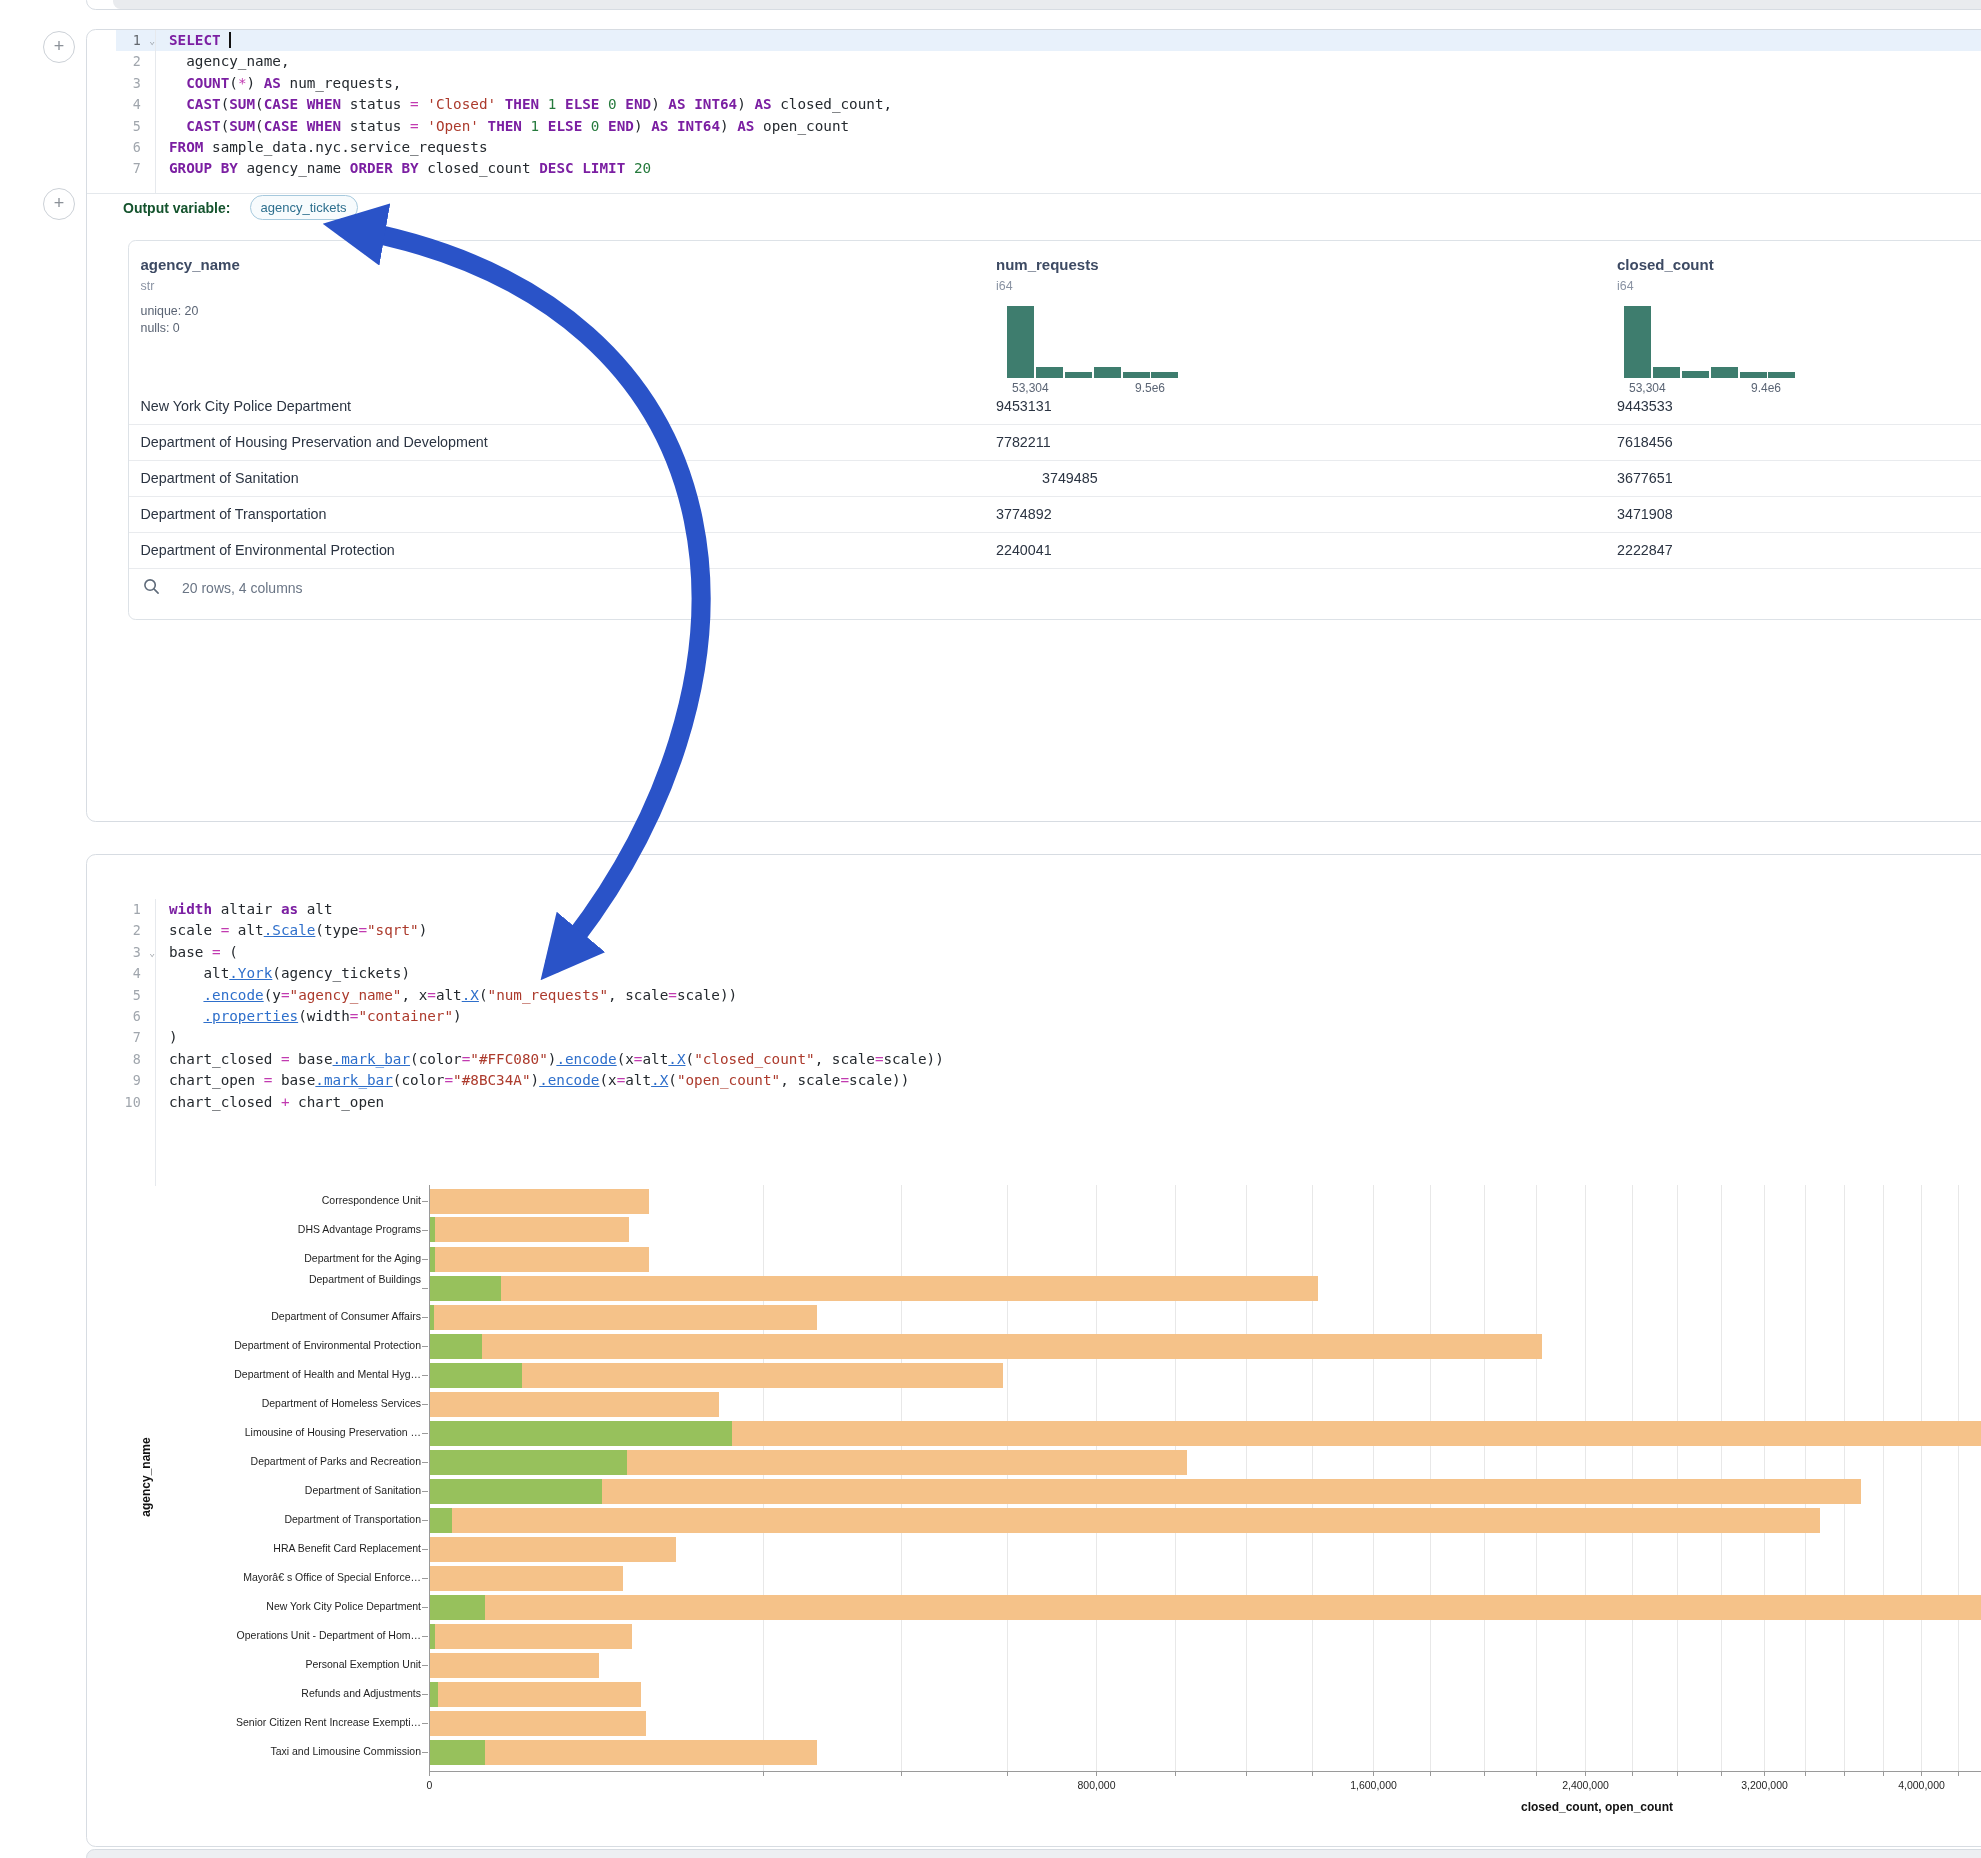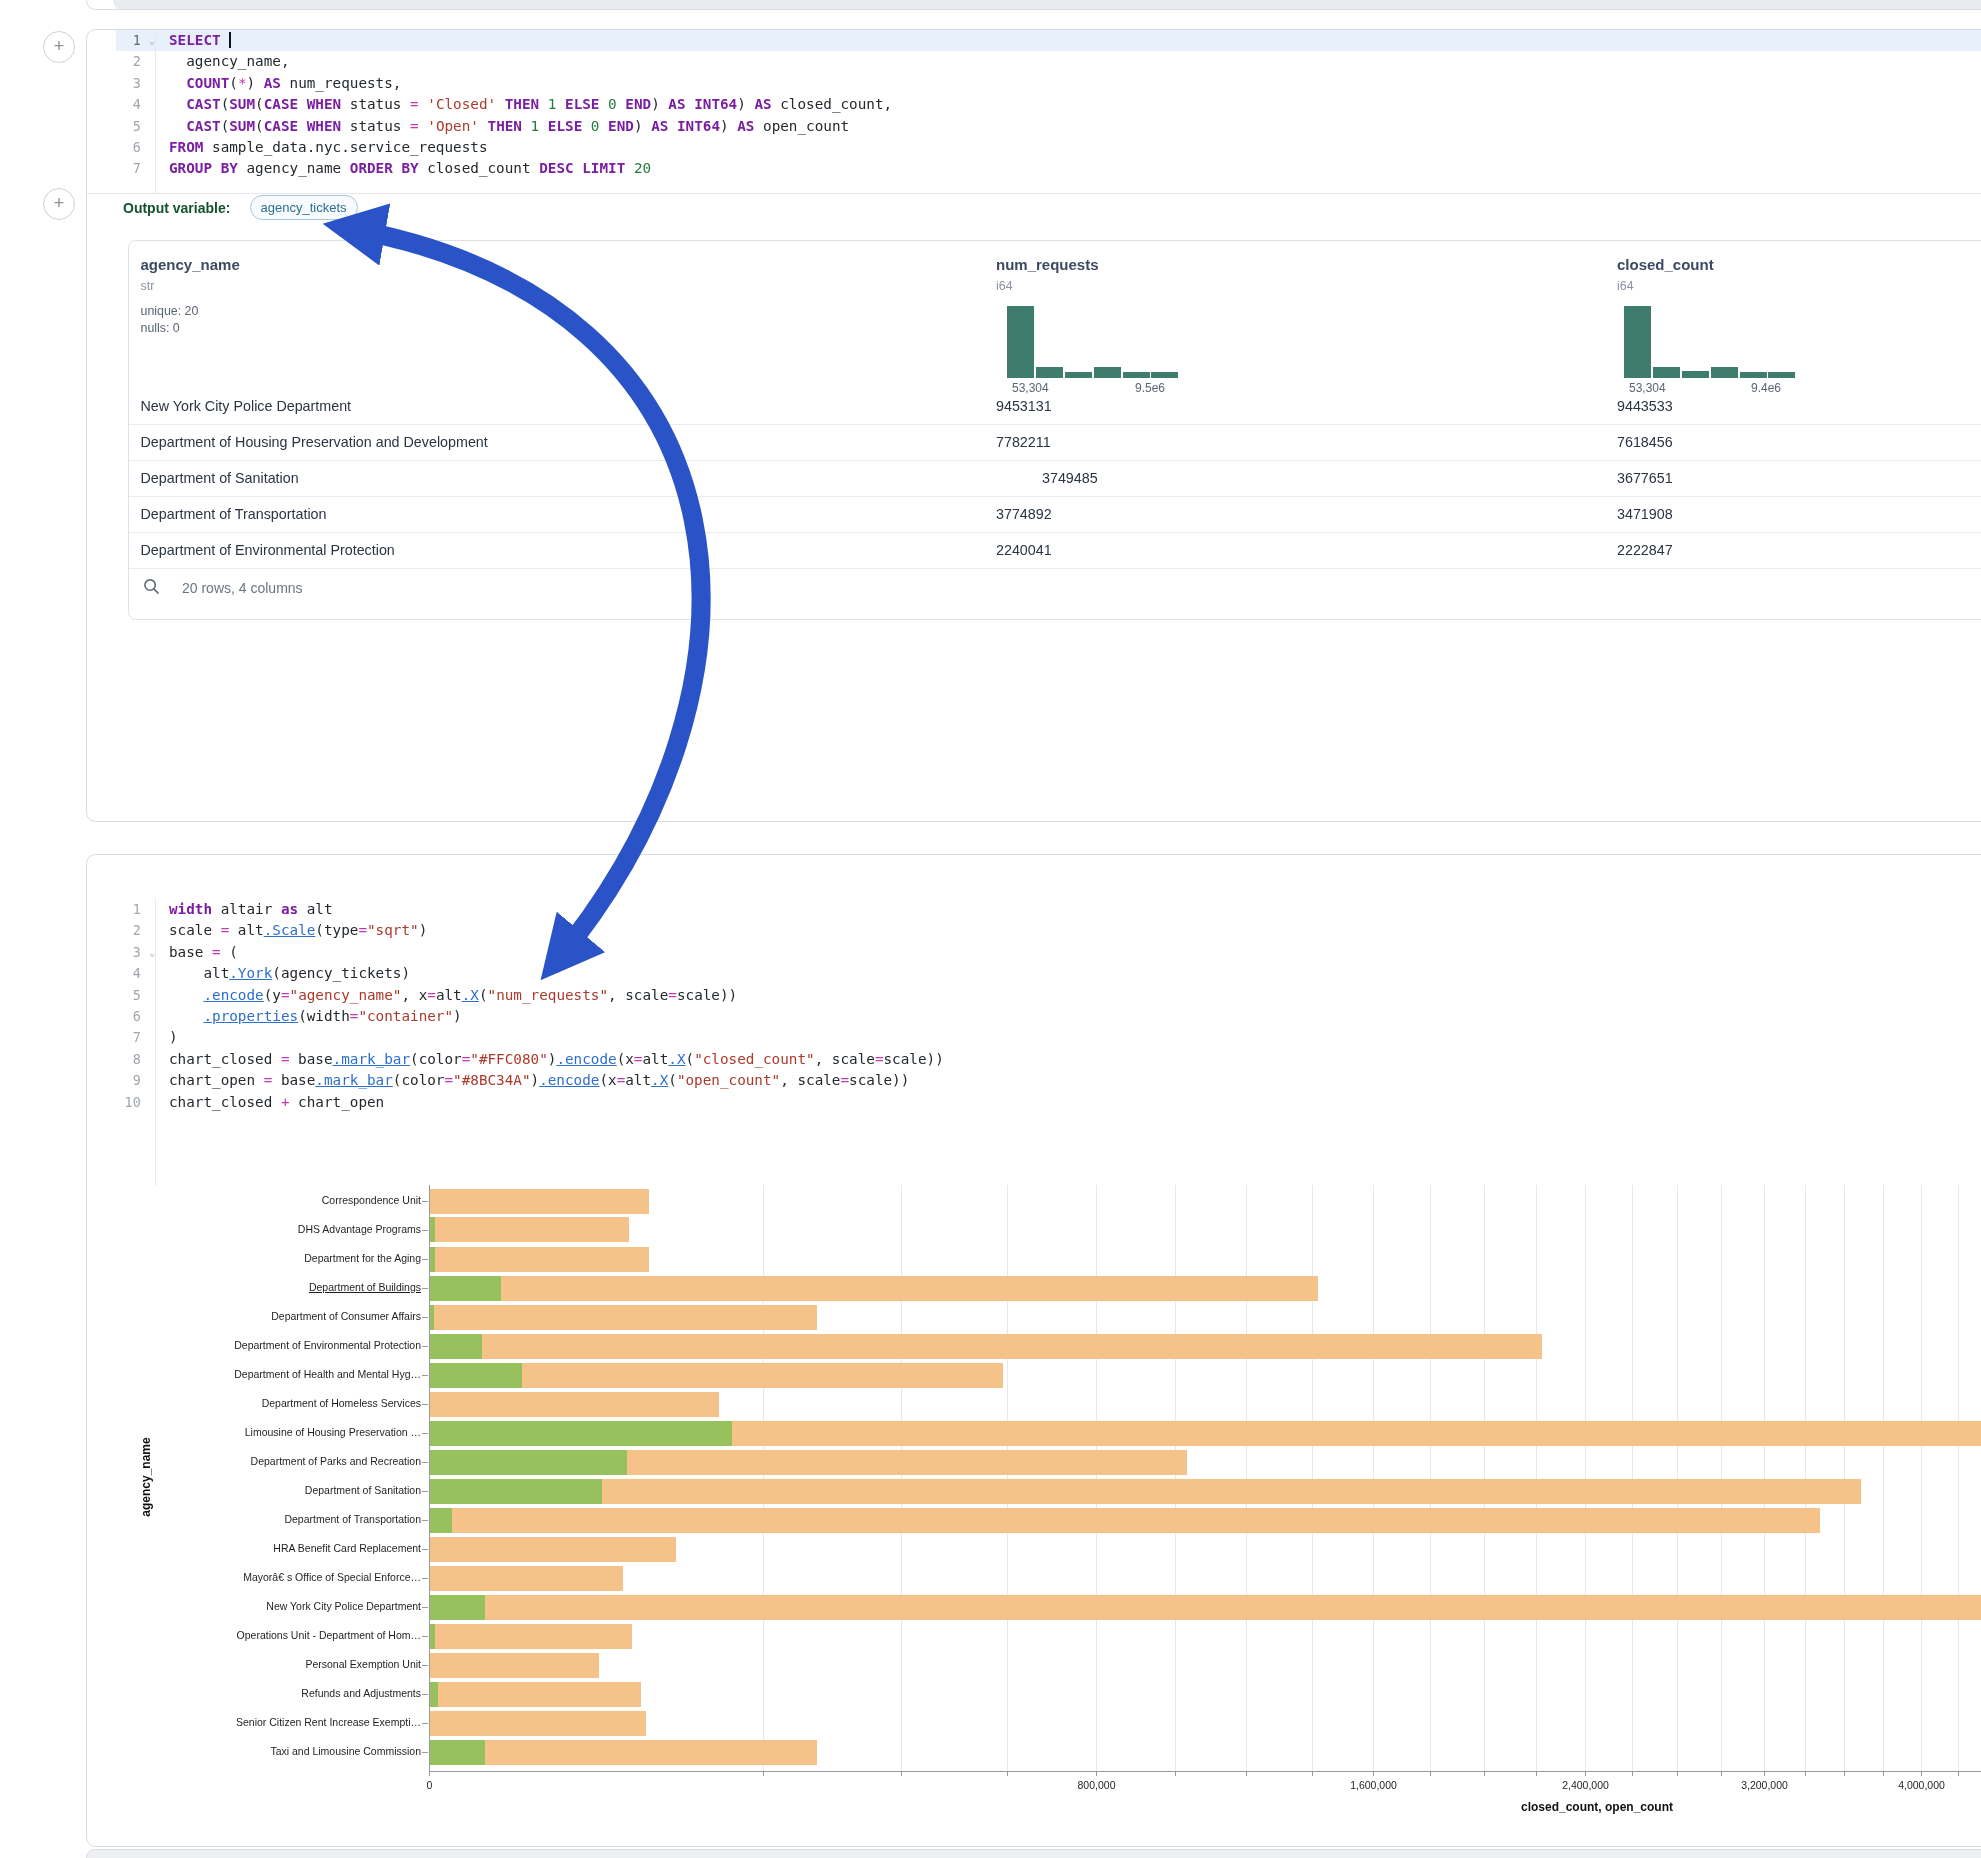--- a/index.html
+++ b/index.html
@@ -292,21 +292,21 @@
         <div class="ytick" style="left: 316px; top: 24px;"></div>
         <div class="bar" title="Correspondence Unit" style="left: 324px; top: 11.5px; width: 219px; background: rgb(245, 194, 137);"></div>
         <div class="ylab" style="top: 46px;">DHS Advantage Programs</div>
         <div class="ytick" style="left: 316px; top: 53px;"></div>
         <div class="bar" title="DHS Advantage Programs" style="left: 324px; top: 40px; width: 199px; background: rgb(245, 194, 137);"></div>
         <div class="bar" style="left: 324px; top: 40px; width: 4.7px; background: rgb(151, 193, 92);"></div>
         <div class="ylab" style="top: 75px;">Department for the Aging</div>
         <div class="ytick" style="left: 316px; top: 82px;"></div>
         <div class="bar" title="Department for the Aging" style="left: 324px; top: 70px; width: 219px; background: rgb(245, 194, 137);"></div>
         <div class="bar" style="left: 324px; top: 70px; width: 4.7px; background: rgb(151, 193, 92);"></div>
-        <div class="ylab" style="top: 104px; text-decoration: underline;">Department of Buildings</div>
+        <div class="ylab" style="top: 96px;">Department of Buildings</div>
         <div class="ytick" style="left: 316px; top: 111px;"></div>
         <div class="bar" title="Department of Buildings" style="left: 324px; top: 99px; width: 888px; background: rgb(245, 194, 137);"></div>
         <div class="bar" style="left: 324px; top: 99px; width: 71px; background: rgb(151, 193, 92);"></div>
         <div class="ylab" style="top: 133px;">Department of Consumer Affairs</div>
         <div class="ytick" style="left: 316px; top: 140px;"></div>
         <div class="bar" title="Department of Consumer Affairs" style="left: 324px; top: 128px; width: 387px; background: rgb(245, 194, 137);"></div>
         <div class="bar" style="left: 324px; top: 128px; width: 3.7px; background: rgb(151, 193, 92);"></div>
         <div class="ylab" style="top: 162px;">Department of Environmental Protection</div>
         <div class="ytick" style="left: 316px; top: 169px;"></div>
         <div class="bar" title="Department of Environmental Protection" style="left: 324px; top: 157px; width: 1112px; background: rgb(245, 194, 137);"></div>

